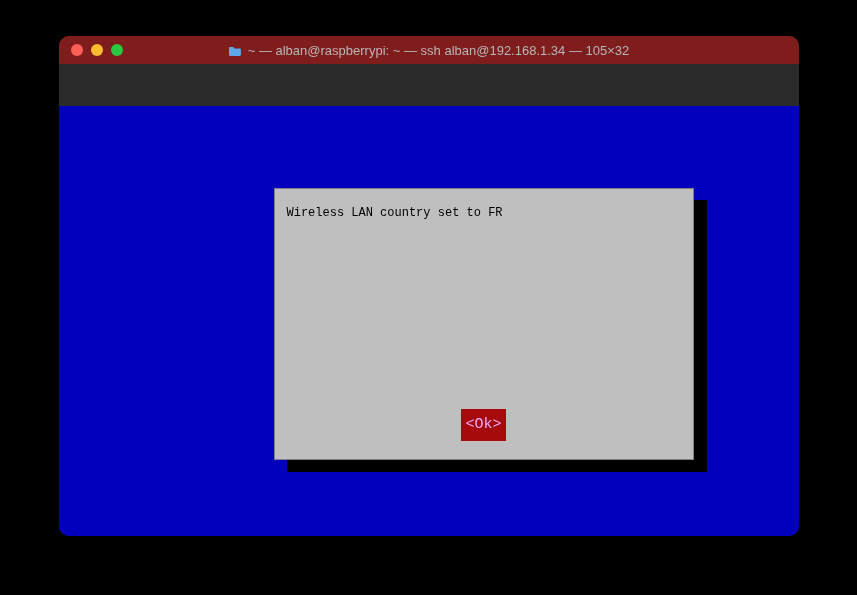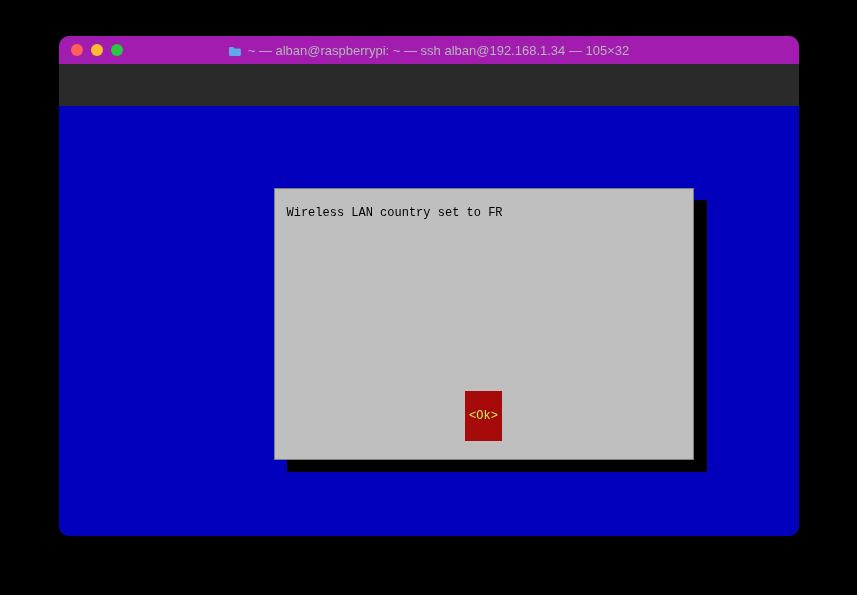--- a/index.html
+++ b/index.html
@@ -19,21 +19,21 @@
     height: 500px;
     background: #2a2a2a;
     border-radius: 10px;
     overflow: hidden;
     box-shadow: 0 20px 60px rgba(0,0,0,0.6);
     display: flex;
     flex-direction: column;
   }
   .titlebar {
     height: 28px;
-    background: #a21caf;
+    background: #7f1d1d;
     display: flex;
     align-items: center;
     padding: 0 12px;
     position: relative;
     flex: 0 0 auto;
   }
   .traffic {
     display: flex;
     gap: 8px;
   }
@@ -97,24 +97,24 @@
     white-space: pre;
   }
   .dialog-buttons {
     flex: 0 0 auto;
     text-align: center;
     padding-bottom: 6px;
   }
   .ok-btn {
     display: inline-block;
     background: #a60a0a;
-    color: #bef264;
-    padding: 17px 4px;
+    color: #f0abfc;
+    padding: 8px 4px;
     font-family: inherit;
-    font-size: 12px;
+    font-size: 15px;
     line-height: 16px;
     border: none;
     cursor: pointer;
   }
 </style>
 </head>
 <body>
 
 <div class="window">
   <div class="titlebar">

